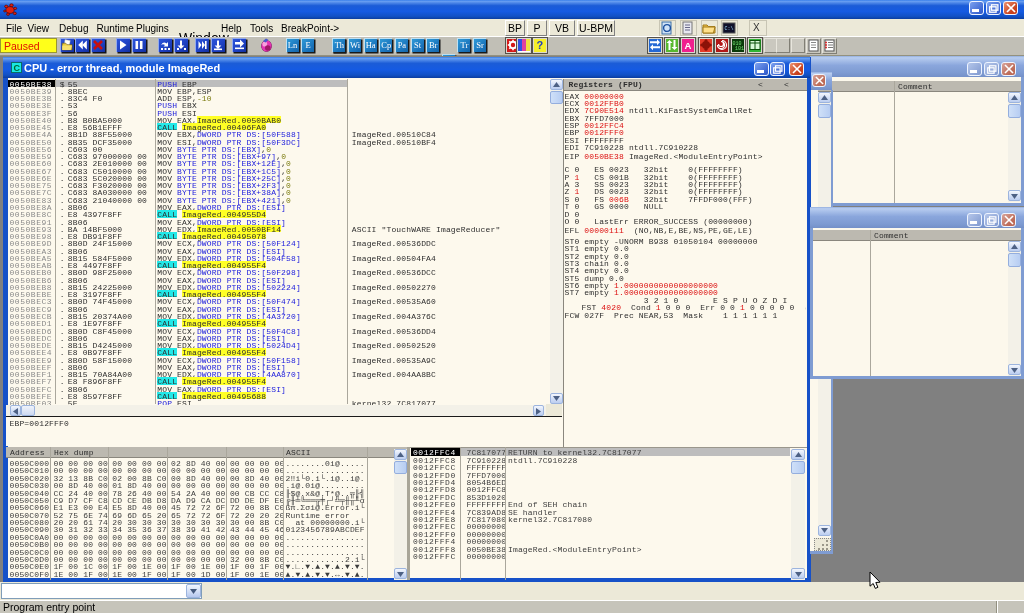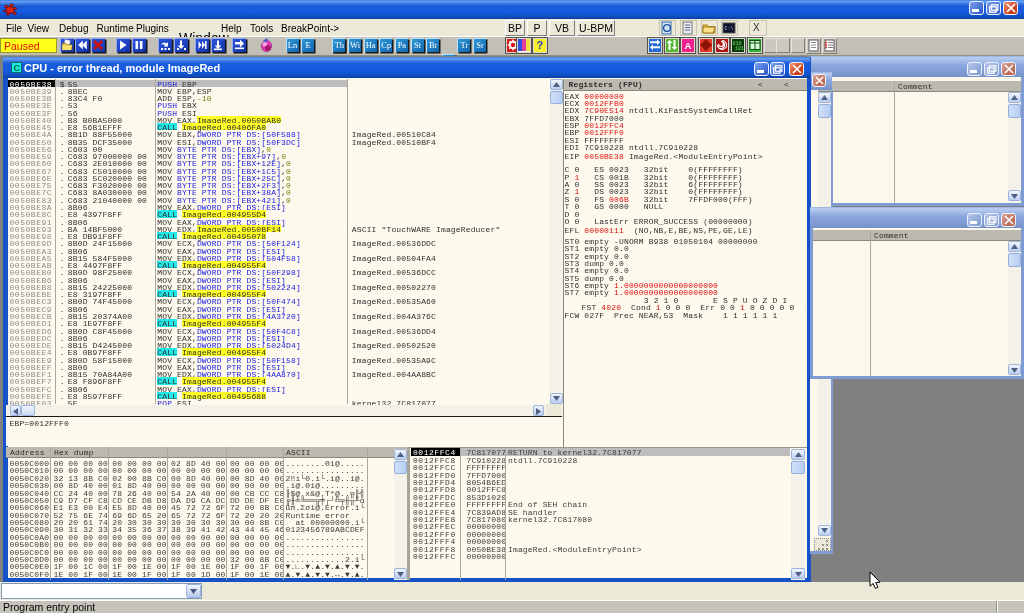--- a/index.html
+++ b/index.html
@@ -374,31 +374,31 @@
     <div class="mono rl" style="left:1px;top:20.95px">ECX <b class="r">0012FFB0</b></div>
     <div class="mono rl" style="left:1px;top:28.30px">EDX <b class="r">7C90E514</b> ntdll.KiFastSystemCallRet</div>
     <div class="mono rl" style="left:1px;top:35.65px">EBX 7FFD7000</div>
     <div class="mono rl" style="left:1px;top:43.00px">ESP <b class="r">0012FFC4</b></div>
     <div class="mono rl" style="left:1px;top:50.35px">EBP <b class="r">0012FFF0</b></div>
     <div class="mono rl" style="left:1px;top:57.70px">ESI FFFFFFFF</div>
     <div class="mono rl" style="left:1px;top:65.05px">EDI 7C910228 ntdll.7C910228</div>
     <div class="mono rl" style="left:1px;top:74.40px">EIP <b class="r">0050BE38</b> ImageRed.&lt;ModuleEntryPoint&gt;</div>
     <div class="mono rl" style="left:1px;top:87.40px">C 0   ES 0023   32bit    0(FFFFFFFF)</div>
     <div class="mono rl" style="left:1px;top:94.75px">P <b class="r">1</b>   CS 001B   32bit    0(FFFFFFFF)</div>
-    <div class="mono rl" style="left:1px;top:102.10px">A 0   SS 0023   32bit    6(FFFFFFFF)</div>
+    <div class="mono rl" style="left:1px;top:102.10px">A 3   SS 0023   32bit    0(FFFFFFFF)</div>
     <div class="mono rl" style="left:1px;top:109.45px">Z <b class="r">1</b>   DS 0023   32bit    0(FFFFFFFF)</div>
     <div class="mono rl" style="left:1px;top:116.80px">S 0   FS <b class="r">006B</b>   32bit    7FFDF000(FFF)</div>
     <div class="mono rl" style="left:1px;top:124.15px">T 0   GS 0000   NULL</div>
     <div class="mono rl" style="left:1px;top:131.50px">D 0</div>
     <div class="mono rl" style="left:1px;top:138.85px">O 0   LastErr ERROR_SUCCESS (00000000)</div>
     <div class="mono rl" style="left:1px;top:148.30px">EFL <b class="r">00000111</b>  (NO,NB,E,BE,NS,PE,GE,LE)</div>
     <div class="mono rl" style="left:1px;top:159.00px">ST0 empty -UNORM B938 01050104 00000000</div>
     <div class="mono rl" style="left:1px;top:166.35px">ST1 empty 0.0</div>
     <div class="mono rl" style="left:1px;top:173.70px">ST2 empty 0.0</div>
-    <div class="mono rl" style="left:1px;top:181.05px">ST3 dump 0.0</div>
+    <div class="mono rl" style="left:1px;top:181.05px">ST3 chain 0.0</div>
     <div class="mono rl" style="left:1px;top:188.40px">ST4 empty 0.0</div>
     <div class="mono rl" style="left:1px;top:195.75px">ST5 dump 0.0</div>
     <div class="mono rl" style="left:1px;top:203.10px">ST6 empty <b class="r">1.0000000000000000000</b></div>
     <div class="mono rl" style="left:1px;top:210.45px">ST7 empty <b class="r">1.0000000000000000000</b></div>
     <div class="mono rl" style="left:1px;top:217.80px">                3 2 1 0       E S P U O Z D I</div>
     <div class="mono rl" style="left:18px;top:225.15px">FST <b class="r">4020</b>  Cond <b class="r">1</b> 0 0 0  Err 0 0 <b class="r">1</b> 0 0 0 0 0  (EQ)</div>
     <div class="mono rl" style="left:1px;top:232.50px">FCW 027F  Prec NEAR,53  Mask    1 1 1 1 1 1</div>
   </div>
 <div class="ab hdr" style="left:6px;top:447px;width:401px;height:11px"></div>
 <div class="ab mono" style="left:10px;top:449px">Address</div>

